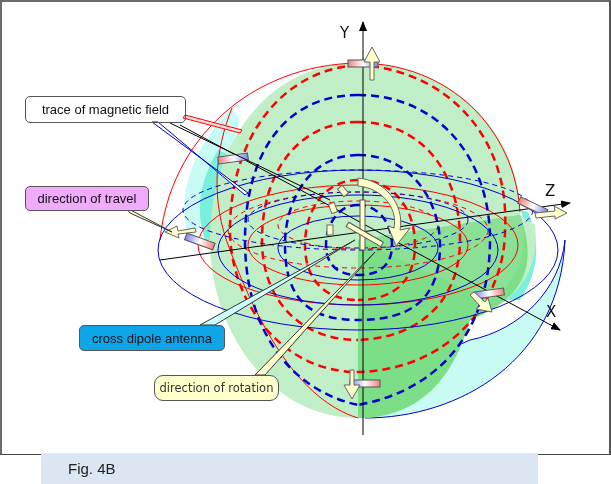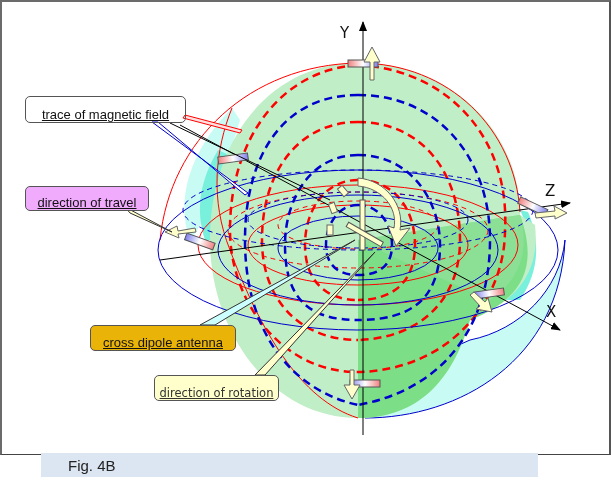--- a/index.html
+++ b/index.html
@@ -1,21 +1,21 @@
 <!DOCTYPE html>
 <html><head>
 <meta charset="utf-8">
 <style>
   html, body { margin: 0; padding: 0; background: #ffffff; }
   body { width: 611px; height: 484px; position: relative; overflow: hidden; font-family: "Liberation Sans", sans-serif; }
   .frame { position: absolute; left: 0; top: 0; width: 607px; height: 452px; border: 2px solid #6b6b6b; border-bottom: 1px solid #444; border-right: 2px solid #555; box-sizing: content-box; background: #fff; }
   svg.diagram { position: absolute; left: 0; top: 0; }
-  .callout { position: absolute; border: 1px solid #555; border-radius: 5px; font-size: 13px; color: #111; box-sizing: border-box; display: flex; align-items: flex-end; justify-content: center; white-space: nowrap; text-decoration: underline; }
+  .callout { position: absolute; border: 1px solid #555; border-radius: 5px; font-size: 13px; color: #111; box-sizing: border-box; display: flex; align-items: center; justify-content: center; white-space: nowrap; }
   .callout.small { font-size: 11.5px; color: #333; font-family: "DejaVu Sans", sans-serif; }
-  .caption { position: absolute; left: 41px; top: 453px; width: 497px; height: 24px; background: #dce6f2; font-size: 15px; color: #222; display: flex; align-items: center; padding-left: 27px; box-sizing: border-box; }
+  .caption { position: absolute; left: 41px; top: 453px; width: 497px; height: 31px; background: #dce6f2; font-size: 15px; color: #222; display: flex; align-items: center; padding-left: 27px; box-sizing: border-box; }
   .caption .fig { margin-right: 19px; }
   .axis-label { font-family: "DejaVu Sans", sans-serif; font-size: 15px; fill: #111; }
 </style>
 </head>
 <body>
 
 <div class="frame"></div>
 
 <svg class="diagram" width="611" height="452" viewBox="0 0 611 452">
   <defs>
@@ -124,22 +124,22 @@
     <path d="M255,375 L375,252 L265,375 Z" fill="#ffffcc" stroke="#333" stroke-width="1"></path>
   </g>
 </svg>
 
 <div class="callout" style="left:25px; top:96px; width:161px; height:27px;" title="trace of magnetic field">
   <span>trace of magnetic field</span>
 </div>
 <div class="callout" style="left:25px; top:186px; width:124px; height:25px; background:#f0abfc;">
   <span>direction of travel</span>
 </div>
-<div class="callout" style="left:90px; top:325px; width:146px; height:26px; background:#eab308;">
+<div class="callout" style="left:79px; top:325px; width:146px; height:26px; background:#0ea5e9;">
   <span>cross dipole antenna</span>
 </div>
-<div class="callout small" style="left:154px; top:375px; width:125px; height:26px; background:#ffffcc;">
+<div class="callout small" style="left:154px; top:375px; width:125px; height:26px; background:#ffffcc;border-radius:9px;">
   <span>direction of rotation</span>
 </div>
 
 <div class="caption">
   <span class="fig">Fig. 4B</span>
 </div>
 
 </body></html>

